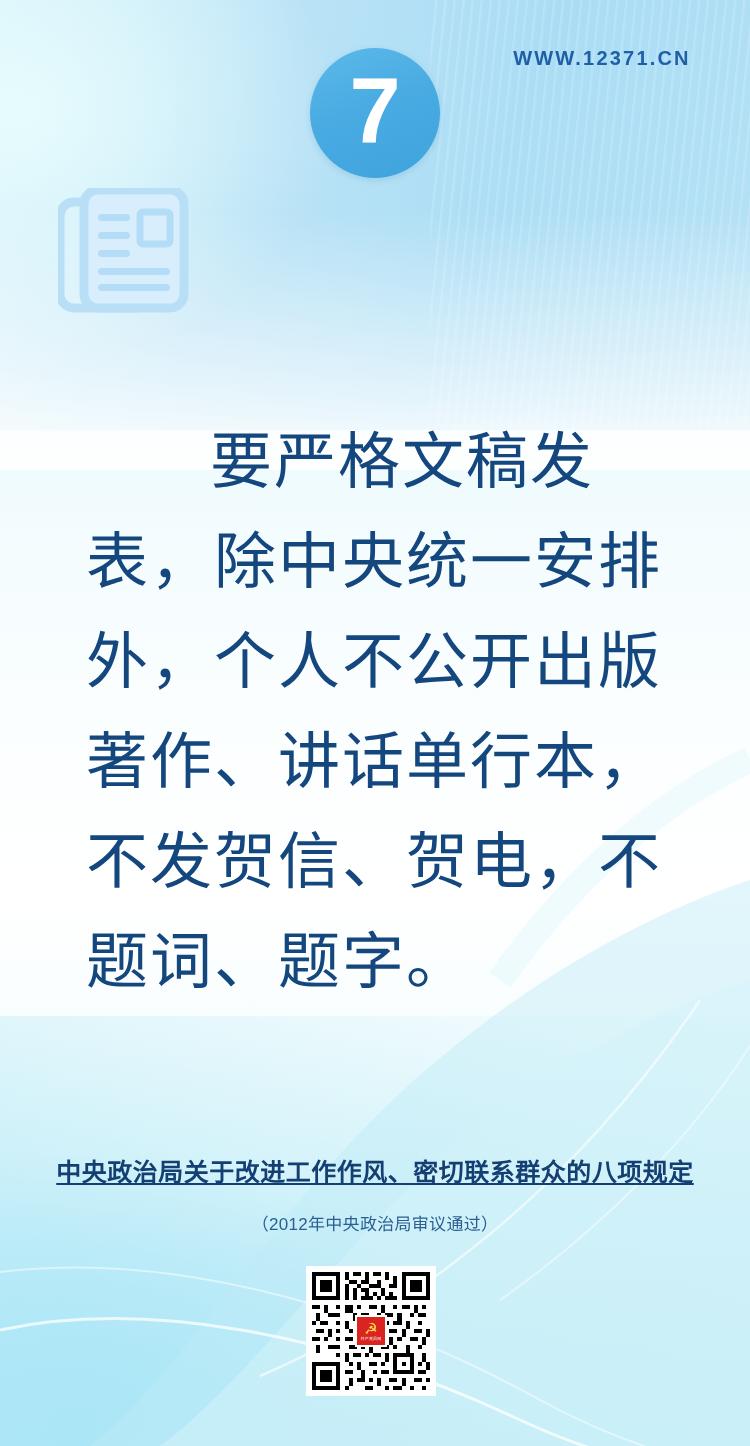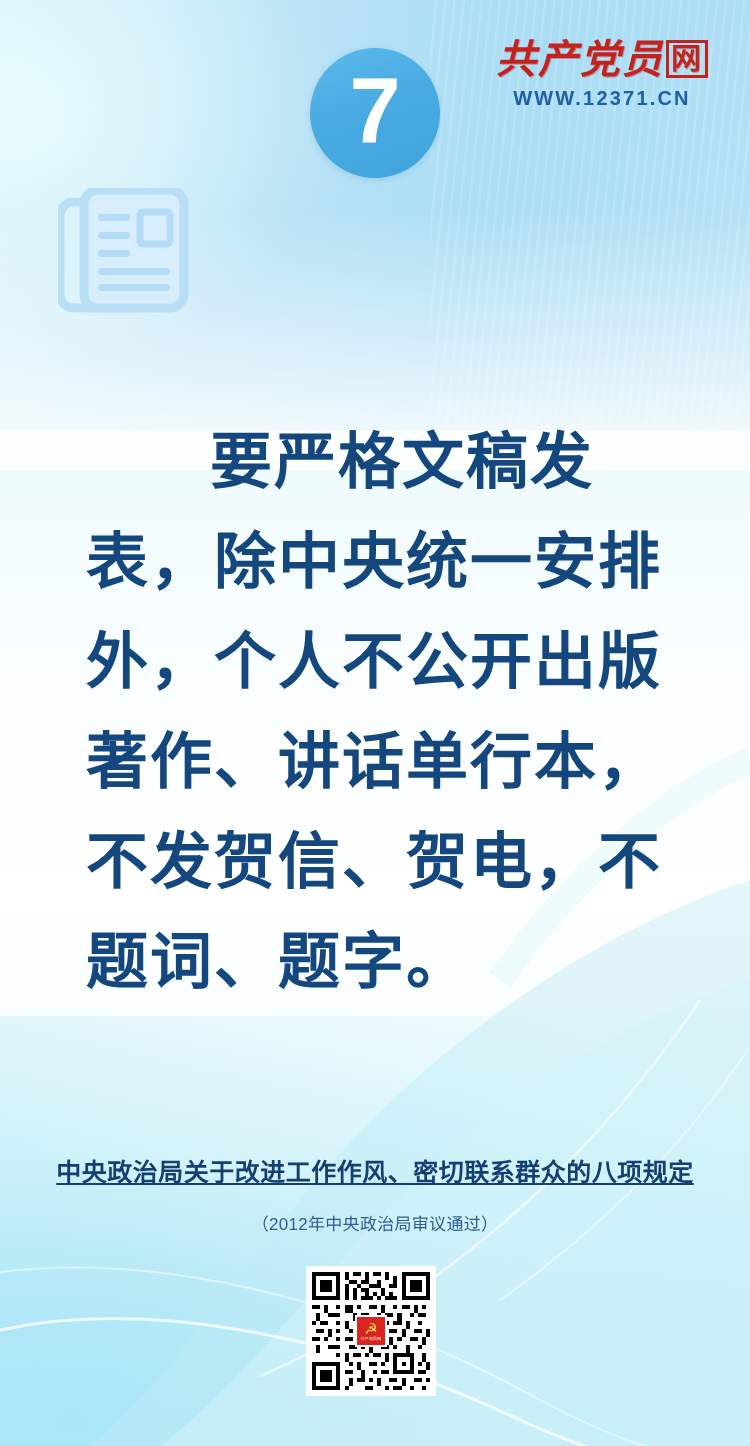--- a/index.html
+++ b/index.html
@@ -92,21 +92,21 @@
   .title{
     position:absolute;left:140px;top:192px;width:560px;
     font-family:"Liberation Serif","DejaVu Serif",serif;
     font-size:84px;font-weight:bold;color:#c8110f;line-height:1.18;
     letter-spacing:3px;white-space:nowrap;
     text-shadow:2px 2px 0 rgba(120,10,8,.30);
   }
   
   .body-text{
     position:absolute;left:86px;top:412px;width:590px;
-    color:#14477e;font-weight:bold;font-size:62px;line-height:100px;
+    color:#14477e;font-weight:normal;font-size:62px;line-height:100px;
     letter-spacing:2px;text-indent:124px;text-align:left;
     font-family:"Liberation Sans","DejaVu Sans",sans-serif;
   }
   
   .footer-main{
     position:absolute;left:0;top:1152px;width:750px;text-align:center;
     font-family:"Liberation Serif","DejaVu Serif",serif;
     font-size:25px;font-weight:bold;color:#143f72;letter-spacing:.5px;text-decoration:underline;
   }
   .footer-sub{
@@ -144,21 +144,20 @@
     <path d="M750,880 C600,930 430,1040 300,1200 C220,1300 150,1400 90,1446 L750,1446 Z" fill="#bfeaf7" opacity=".45"></path>
     <path d="M750,980 C620,1020 470,1110 350,1250 C280,1330 210,1410 160,1446 L750,1446 Z" fill="#d4f2fa" opacity=".55"></path>
     <path d="M0,1330 C140,1300 330,1330 520,1420 C590,1452 650,1470 750,1480" fill="none" stroke="#ffffff" stroke-width="3" opacity=".75"></path>
     <path d="M0,1272 C160,1252 360,1300 540,1400 C610,1438 680,1462 750,1470" fill="none" stroke="#ffffff" stroke-width="2" opacity=".5"></path>
     <path d="M700,1000 C640,1090 560,1180 470,1250 C400,1306 330,1346 260,1376" fill="none" stroke="#ffffff" stroke-width="2.5" opacity=".6"></path>
     <path d="M750,1046 C690,1140 600,1230 500,1300" fill="none" stroke="#ffffff" stroke-width="2" opacity=".45"></path>
     <path d="M750,760 C660,800 570,880 500,980" fill="none" stroke="#e3f7fc" stroke-width="26" opacity=".55"></path>
   </svg>
 
   <div class="brand">
-    <div class="brand-cn"><span>共产党员</span><span class="boxed">网</span></div>
     <div class="brand-url">WWW.12371.CN</div>
   </div>
 
   <div class="badge">
     <div class="badge-num">7</div>
   </div>
 
   <svg class="doc-icon" viewBox="0 0 132 130">
     <rect x="2" y="14" width="92" height="106" rx="14" ry="14" fill="none" stroke="#b9dff7" stroke-width="9"></rect>
     <rect x="26" y="2" width="100" height="118" rx="14" ry="14" fill="#d8eefc" stroke="#b9dff7" stroke-width="9"></rect>

